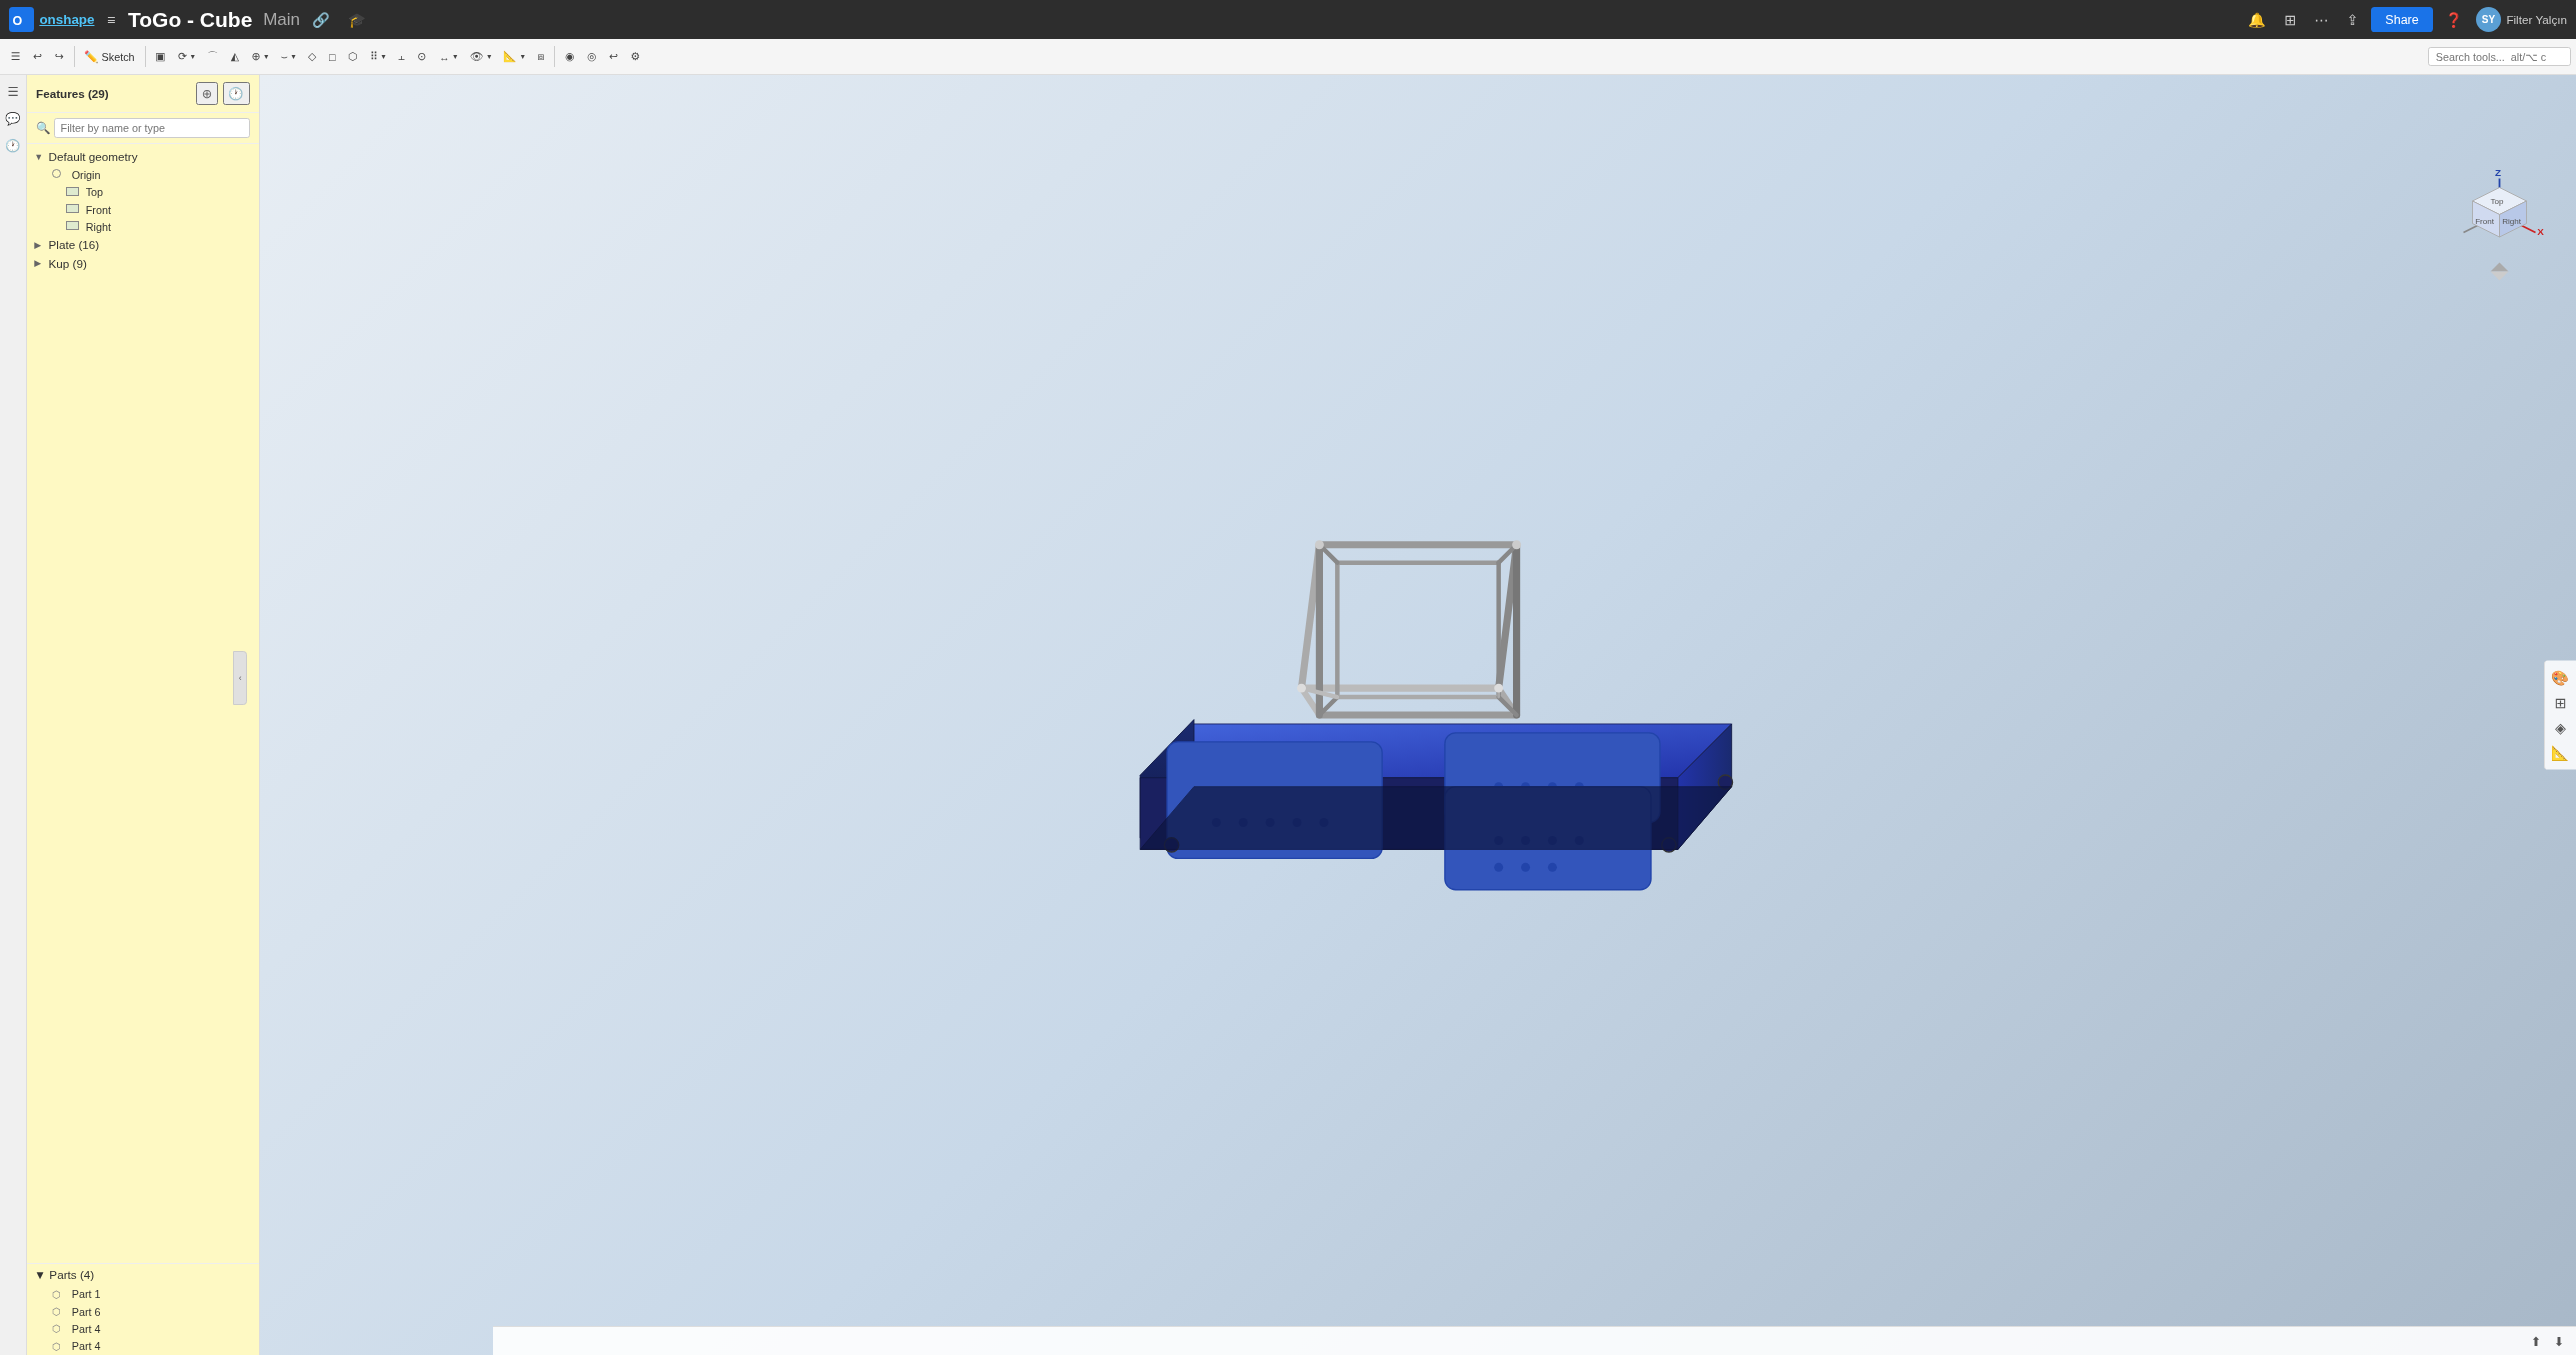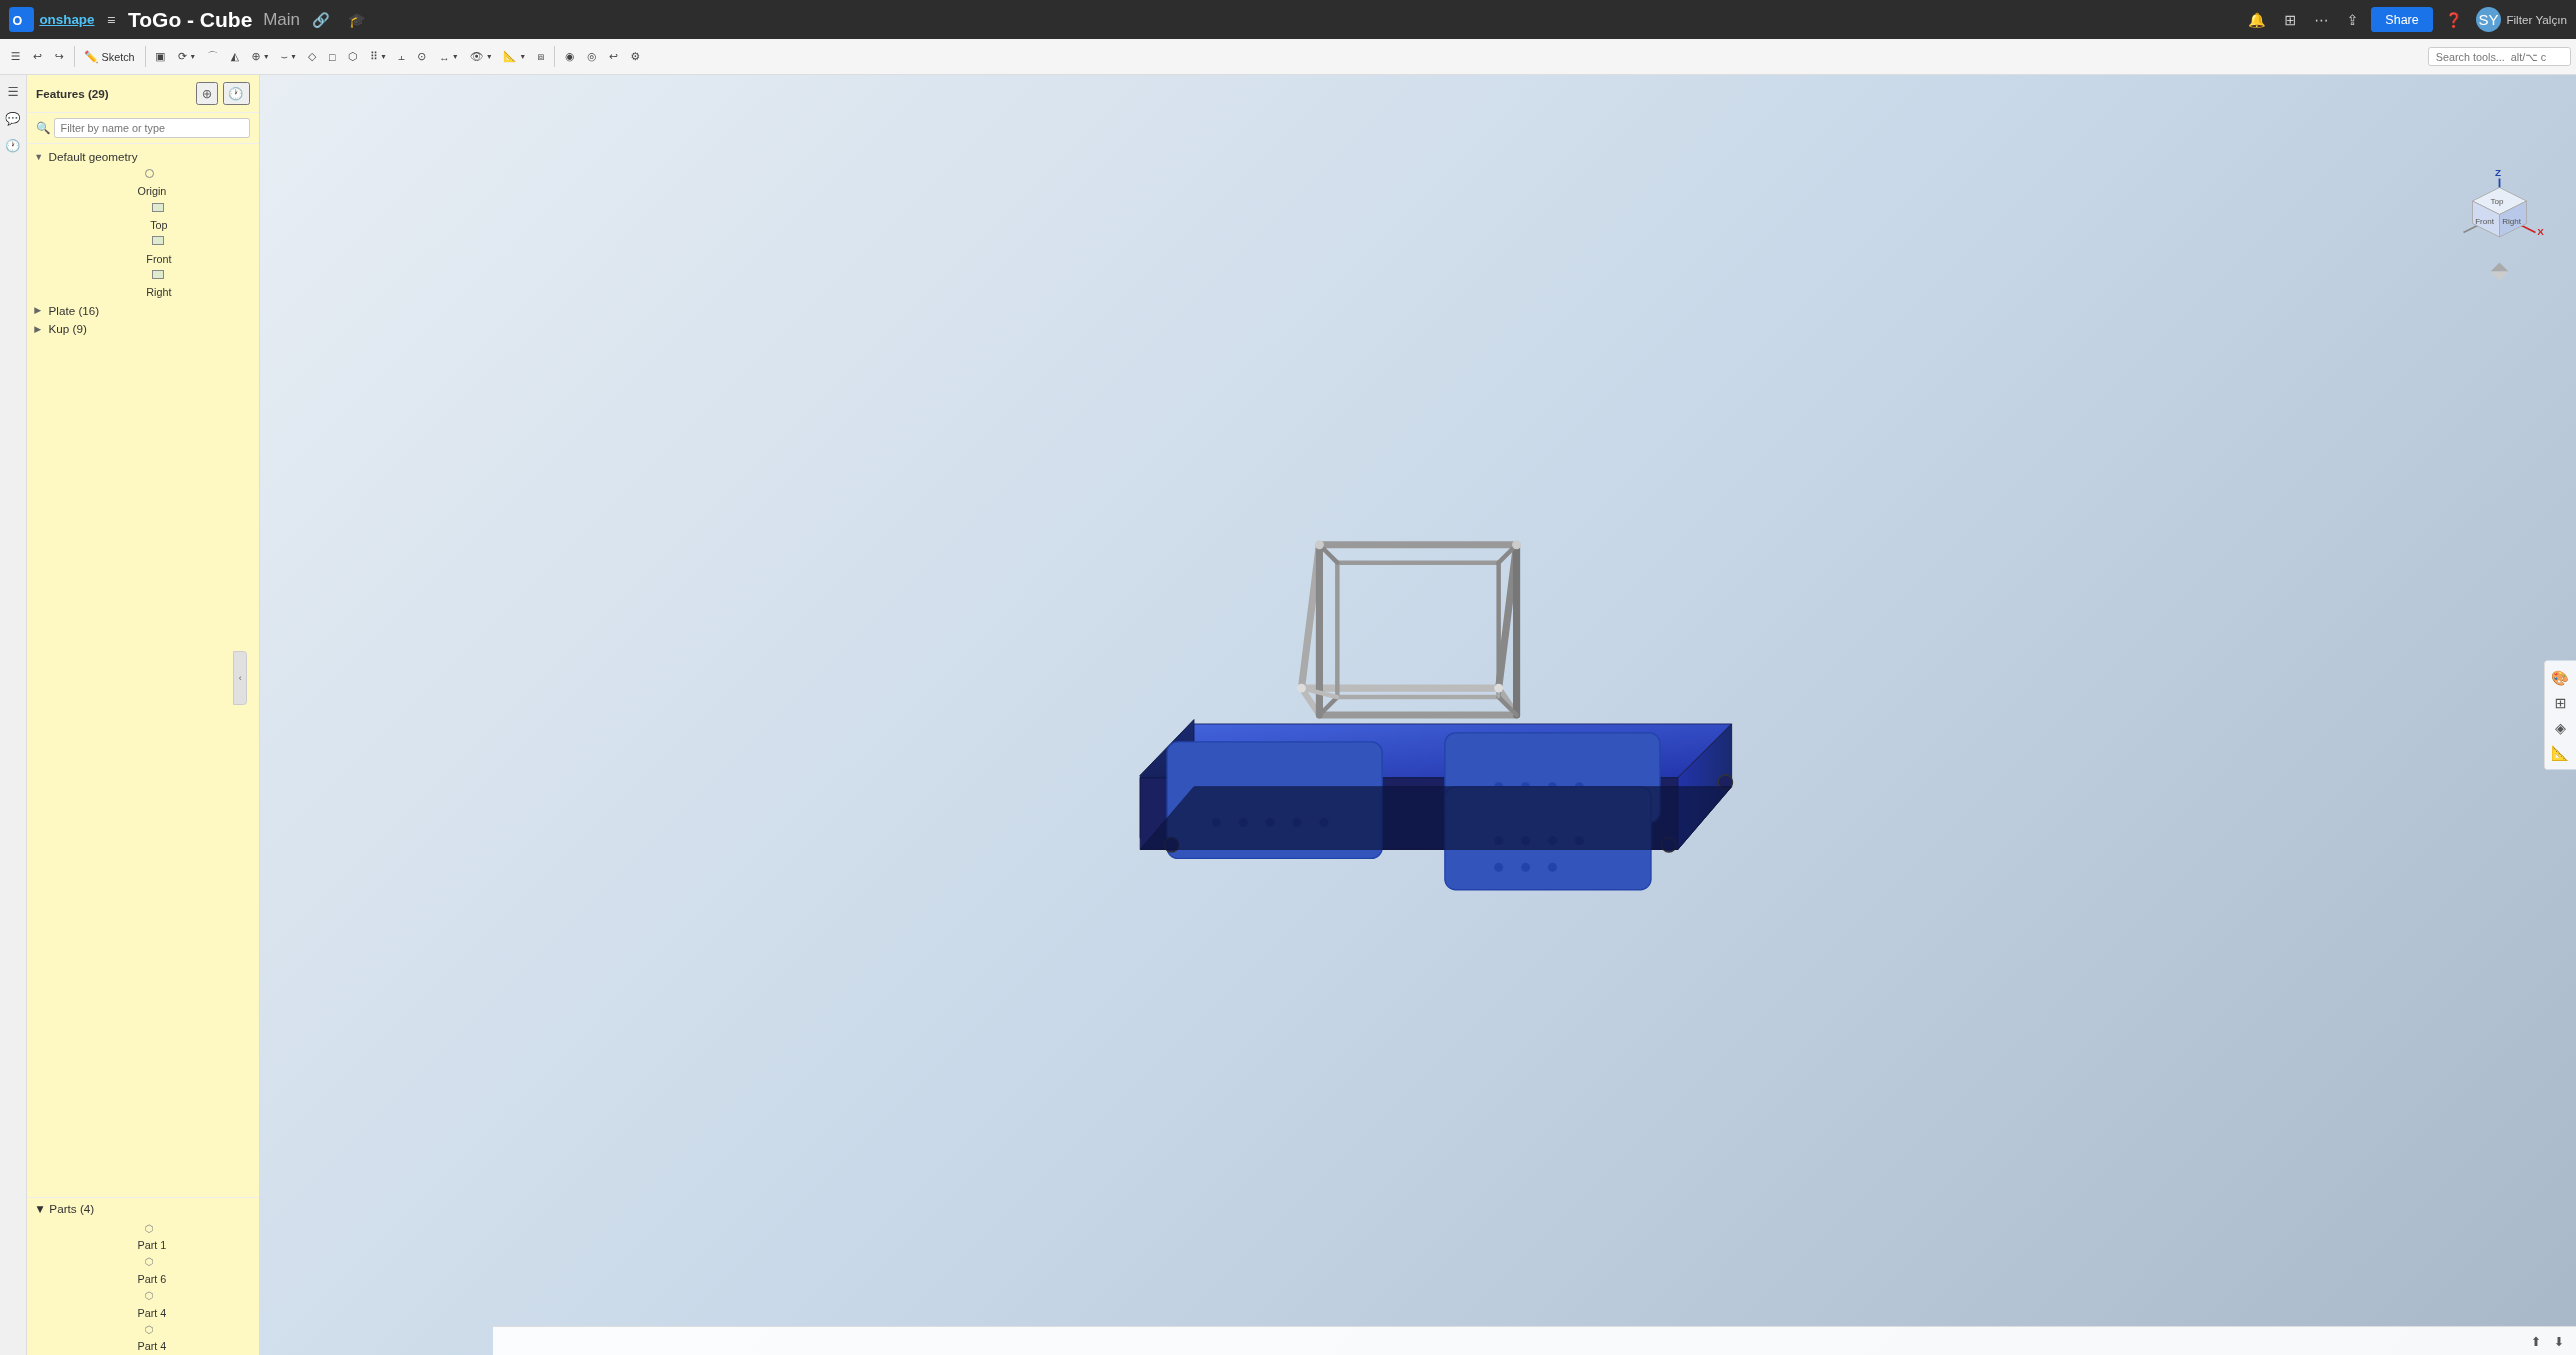--- a/index.html
+++ b/index.html
@@ -11,21 +11,21 @@
     }
     #topbar .logo { display: flex; align-items: center; gap: 5.4px; }
     #topbar .logo svg { width: 25px; height: 25px; }
     #topbar .hamburger { color: #ccc; font-size: 16px; cursor: pointer; padding: 3.6px; }
     #topbar .link-icon { color: #aaa; font-size: 12.5px; }
     #topbar .grad-cap { font-size: 18px; }
     #topbar .spacer { flex: 1; }
     #topbar .bell-icon, #topbar .grid-icon, #topbar .apps-icon, #topbar .share-icon, #topbar .help-icon { cursor: pointer; }
     #topbar .share-btn { background: #1a73e8; color: #fff; border: none; border-radius: 3.6px; padding: 5.4px 14.3px; font-size: 12.5px; font-weight: 500; cursor: pointer; }
     #topbar .user-info { display: flex; align-items: center; gap: 5.4px; color: #ccc; font-size: 11.7px; cursor: pointer; }
-    #topbar .user-avatar { width: 25px; height: 25px; border-radius: 50%; background: #5a9fd4; display: flex; align-items: center; justify-content: center; color: #fff; font-size: 15px; font-weight: 400; }
+    #topbar .user-avatar { width: 25px; height: 25px; border-radius: 50%; background: #5a9fd4; display: flex; align-items: center; justify-content: center; color: #fff; font-size: 10px; font-weight: 700; }
     #topbar .icon-btn { background: none; border: none; color: #ccc; cursor: pointer; font-size: 14.3px; padding: 3.6px 5.4px; display: flex; align-items: center; }
 
     
     #toolbar {
       display: flex; align-items: center; background: #f5f5f5; border-bottom: 0.9px solid #ddd; height: 36px; padding: 0 5.4px; gap: 1.8px; overflow: hidden;
     }
     .tb-btn {
       background: none; border: none; cursor: pointer; padding: 3.6px 5.4px; border-radius: 2.7px; font-size: 10.8px; color: #444; display: flex; align-items: center; gap: 2.7px; white-space: nowrap; height: 29px;
     }
     .tb-btn.sketch { color: #333; font-weight: 500; }
@@ -47,21 +47,21 @@
     #filter-row .filter-icon { color: #666; font-size: 11.7px; }
     #filter-row input { flex: 1; border: 0.9px solid #ccc; border-radius: 2.7px; padding: 2.7px 5.4px; font-size: 10.8px; }
 
     #tree { flex: 1; overflow-y: auto; padding: 3.6px 0; }
     .tree-section { }
     .tree-section-header {
       display: flex; align-items: center; padding: 2.7px 7.2px; cursor: pointer; font-size: 11.7px; gap: 3.6px;
     }
     .tree-section-header .arrow { font-size: 9px; color: #666; width: 10.8px; }
     .tree-item {
-      display: flex; align-items: center; padding: 2.7px 7.2px 2.7px 25px; font-size: 10.8px; cursor: pointer; gap: 5.4px; color: #333; flex-direction: column;
+      display: flex; align-items: center; padding: 2.7px 7.2px 2.7px 25px; font-size: 10.8px; cursor: pointer; gap: 5.4px; color: #333;
     }
     .tree-item .item-icon { color: #888; font-size: 10px; width: 14.3px; }
     .tree-item.origin { padding-left: 25px; }
     .origin-dot { width: 9px; height: 9px; border-radius: 50%; border: 1.8px solid #888; display: inline-block; }
     .plane-icon { display: inline-block; width: 12.5px; height: 9px; border: 1.3px solid #888; background: rgba(100,180,255,0.2); font-size: 9px; }
 
     #parts-section { border-top: 0.9px solid #eee; }
     #parts-section-header {
       display: flex; align-items: center; padding: 4.5px 7.2px; cursor: pointer; font-size: 11.7px; gap: 3.6px; font-weight: 500;
     }

